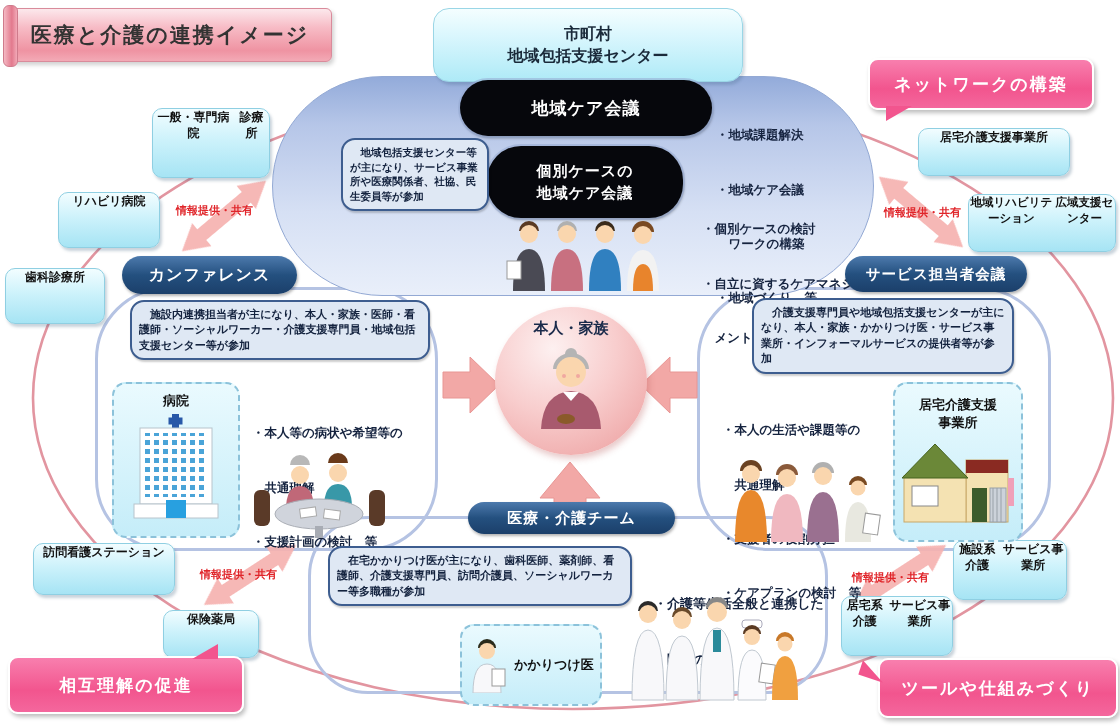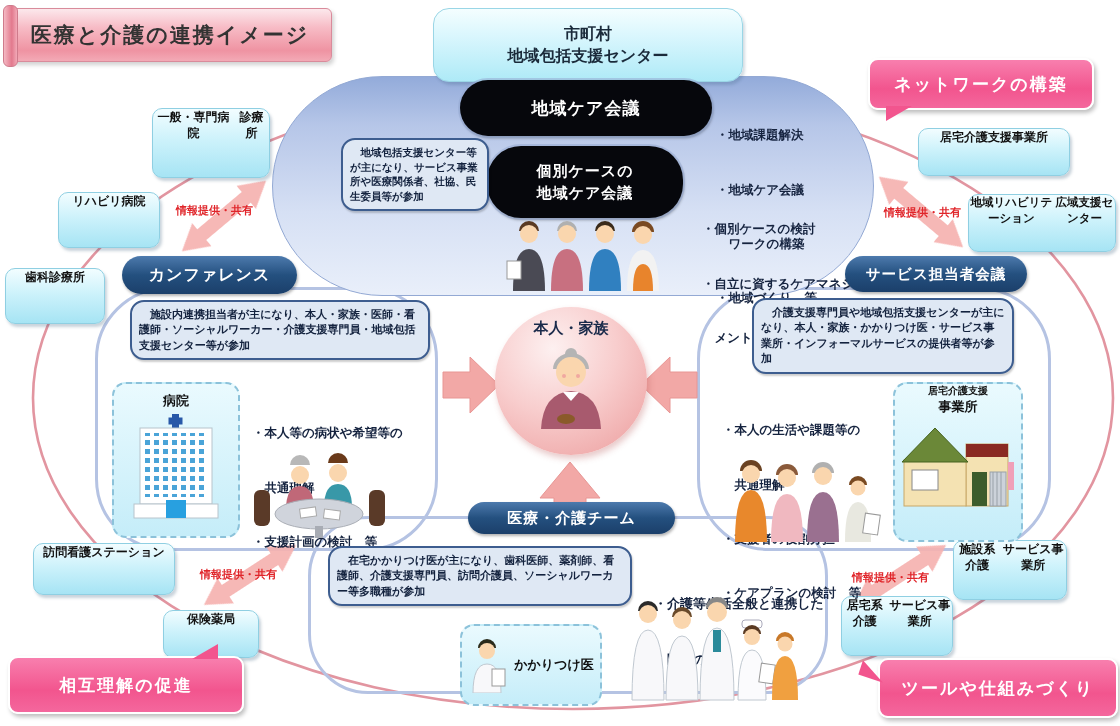--- a/index.html
+++ b/index.html
@@ -241,21 +241,21 @@
   <div class="abs note" style="left:752px;top:298px;width:244px;">
     <span>介護支援専門員や地域包括支援センターが主になり、本人・家族・かかりつけ医・サービス事業所・インフォーマルサービスの提供者等が参加</span>
   </div>
   <div class="abs bullets" style="left:722px;top:386px;font-family:Liberation Mono, monospace;">
     <div>・本人の生活や課題等の</div>
     <div>　共通理解</div>
     <div>・支援者の役割分担</div>
     <div>・ケアプランの検討　等</div>
   </div>
   <div class="abs dashbox" style="left:893px;top:382px;width:126px;height:156px;">
-    <span style="font-size:10px;margin-top:0;text-align:right;">居宅介護支援</span>
+    <span style="font-size:13px;margin-top:12px;text-align:right;">居宅介護支援</span>
     <span style="font-size:13px;">事業所</span>
     <svg width="112" height="94" viewBox="0 0 112 94" style="margin-top:4px;">
       <rect x="64" y="24" width="42" height="62" fill="#f4e2b2" stroke="#c8a868"></rect>
       <rect x="64" y="24" width="42" height="13" fill="#8a2a22"></rect>
       <rect x="70" y="52" width="15" height="34" fill="#3c5c2c"></rect>
       <rect x="88" y="52" width="16" height="34" fill="#ccd2da" stroke="#98a0a8"></rect>
       <path d="M91,52 v34 M95,52 v34 M99,52 v34" stroke="#98a0a8" stroke-width="1"></path>
       <rect x="2" y="40" width="62" height="46" fill="#f4e2b2" stroke="#c8a868"></rect>
       <polygon points="0,42 33,8 66,42" fill="#6b8838" stroke="#46621f"></polygon>
       <rect x="10" y="50" width="26" height="20" fill="#fff" stroke="#888"></rect>

